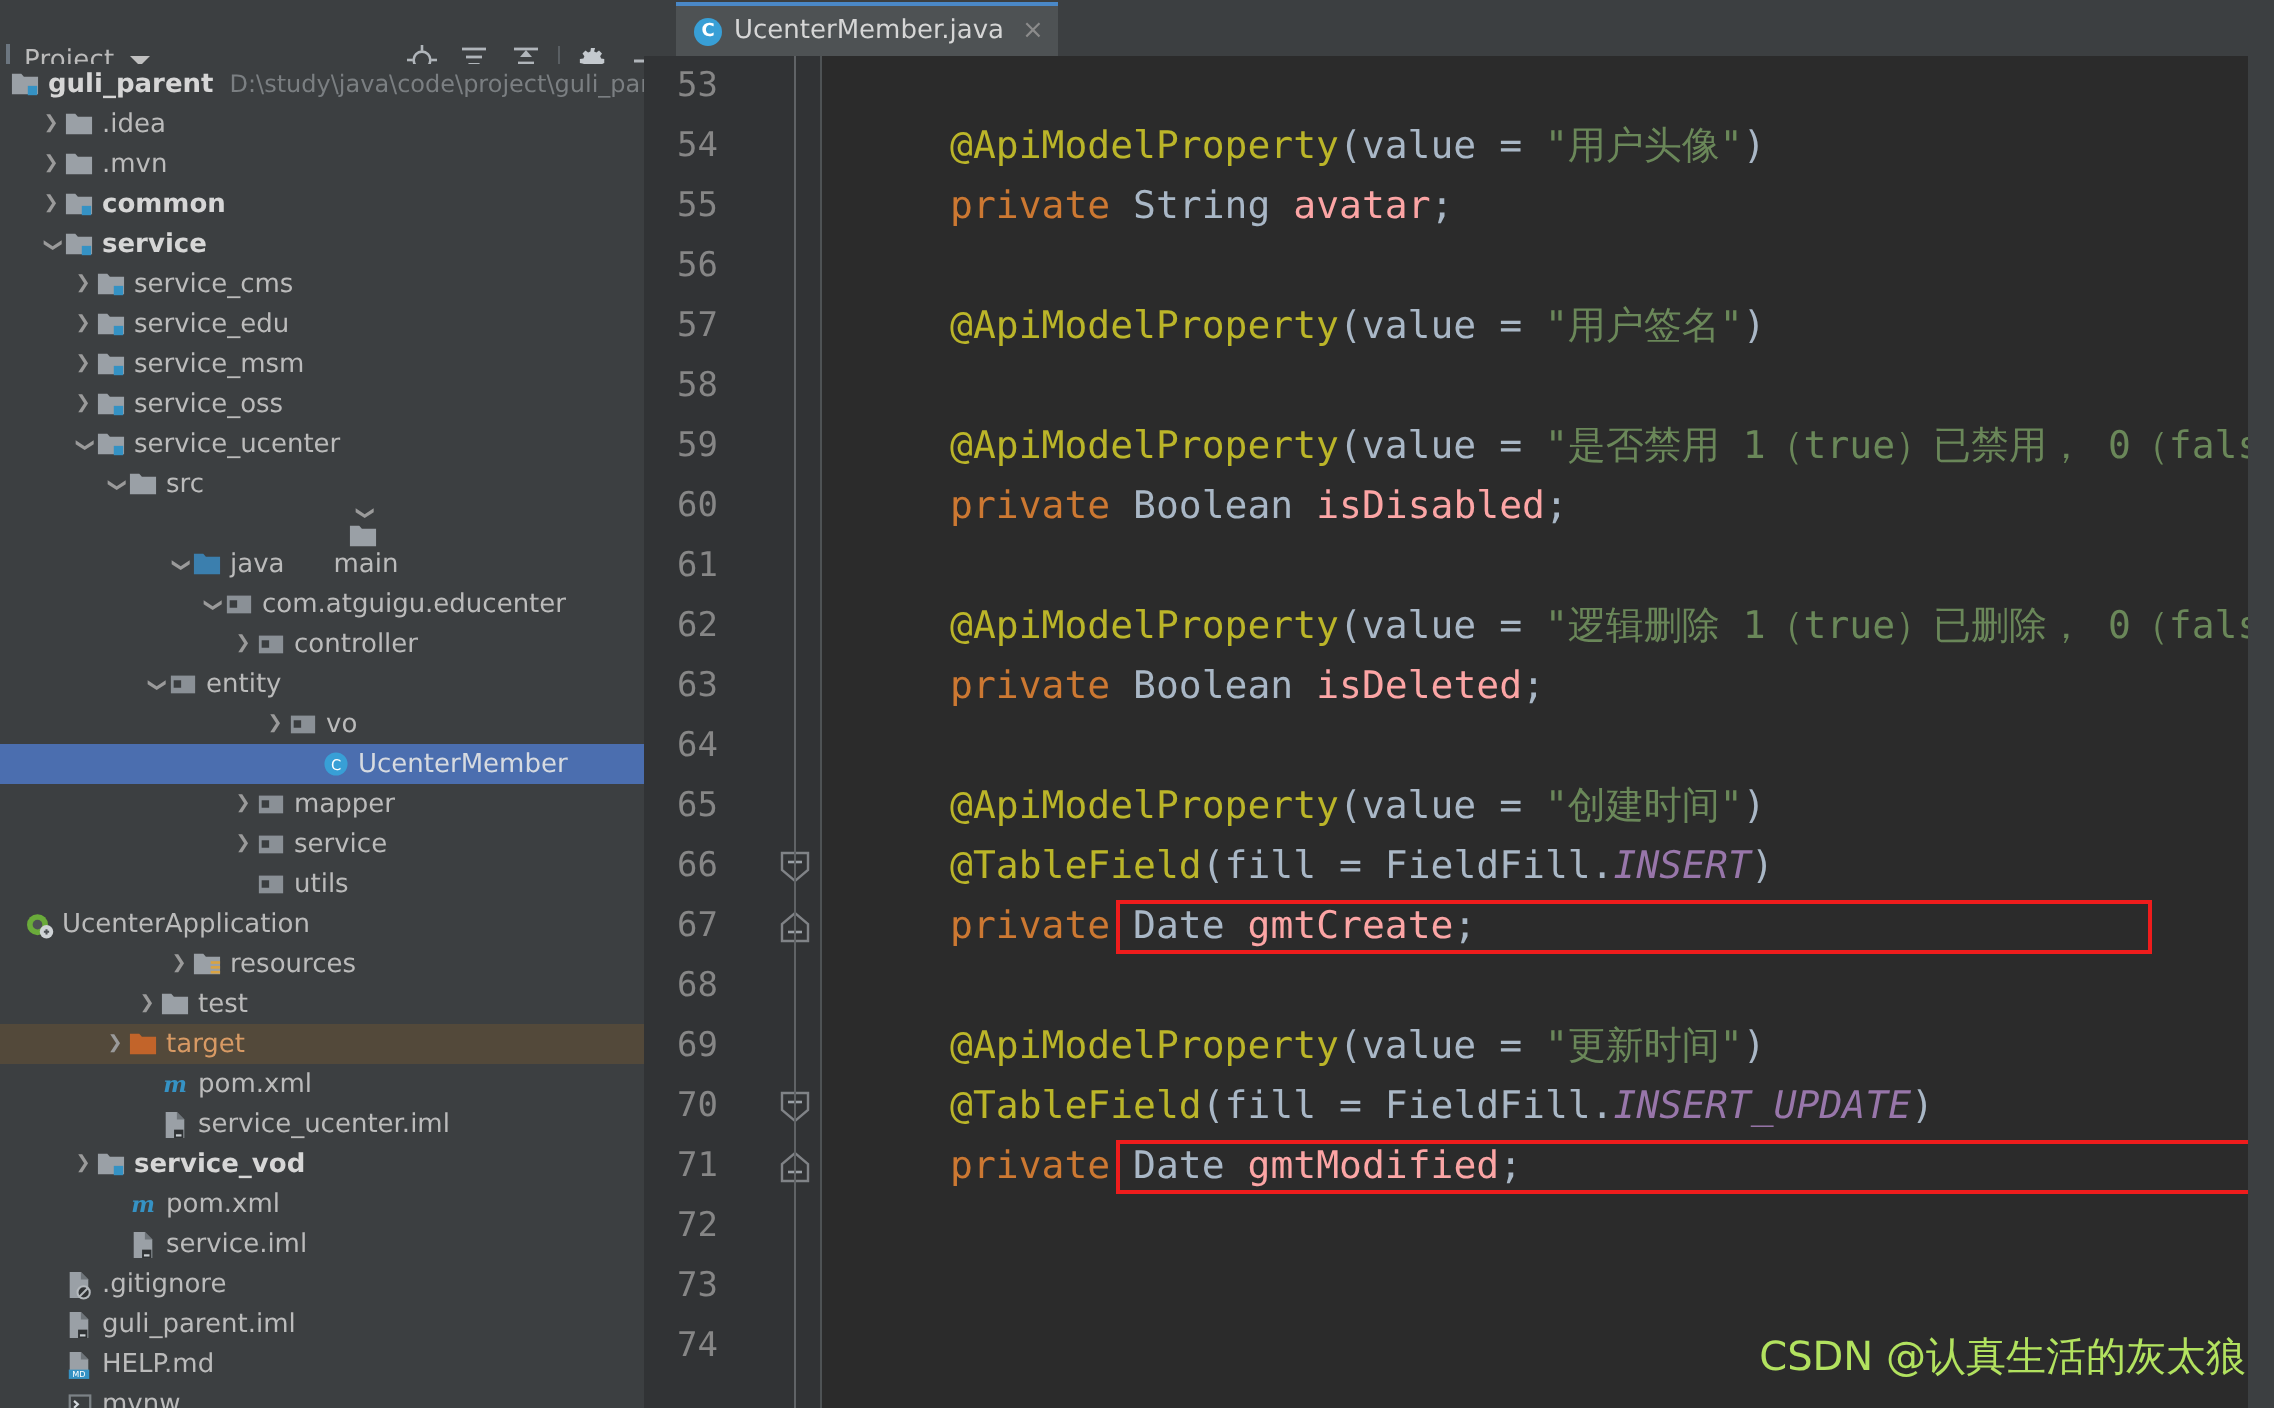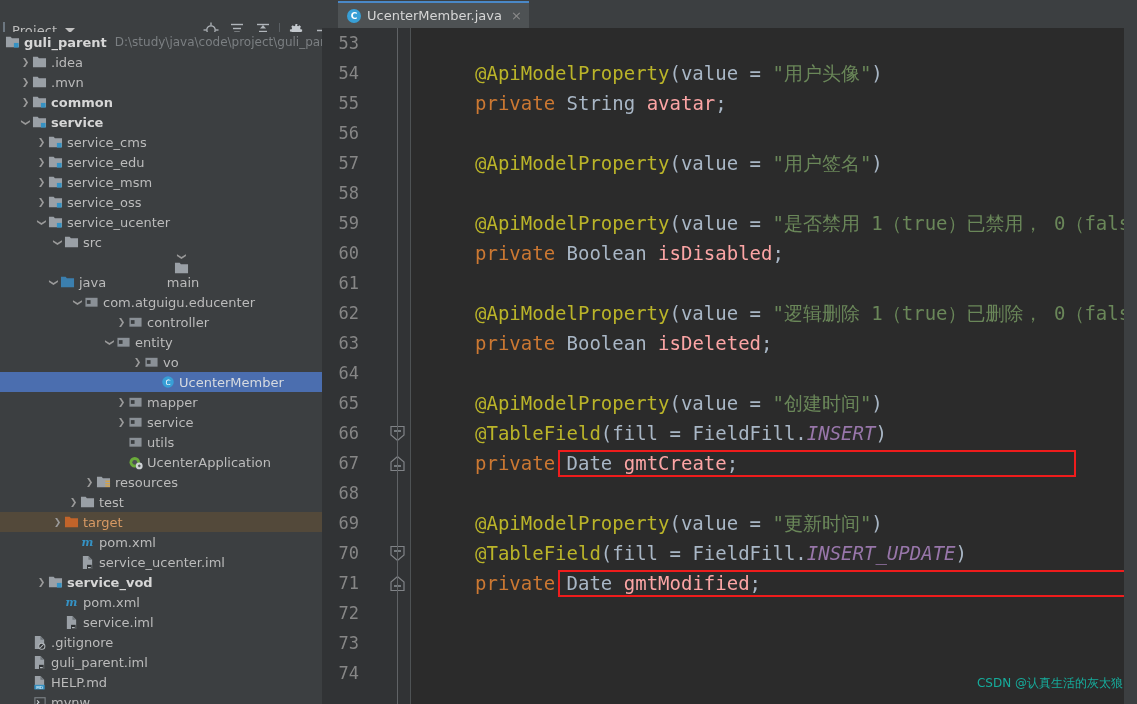--- a/index.html
+++ b/index.html
@@ -138,21 +138,21 @@
   .param { color: #a9b7c6; }
 
   .redbox {
     position: absolute;
     border: 2px solid #ef1c1c;
     pointer-events: none;
   }
 
   .watermark {
     position: absolute; right: 14px; bottom: 12px;
-    font-size: 12px; color: #14b8a6; opacity: .92;
+    font-size: 20px; color: #bef264; opacity: .92;
     font-family: "DejaVu Sans", "Liberation Sans", sans-serif;
     white-space: nowrap;
   }
 </style>
 </head>
 <body>
 
 <div id="app">
 
   <div class="topbar">
@@ -323,50 +323,50 @@
         </div>
         <div class="row" style="padding-left: 32px; flex-direction: column;">
           <span class="arrow" style="transform: rotate(90deg);">❯</span>
           <span class="ic">
             <svg width="15" height="14" viewBox="0 0 16 15">
               <path fill="#9aa0a6" d="M1 2h5l1.4 1.6H15V13H1z"></path>
             </svg>
           </span>
           <span class="label">main</span>
         </div>
-        <div class="row" style="padding-left: 48px;">
+        <div class="row" style="padding-left: 84px;">
           <span class="arrow" style="transform: rotate(90deg);">❯</span>
           <span class="ic">
             <svg width="15" height="14" viewBox="0 0 16 15">
               <path fill="#3b7fae" d="M1 2h5l1.4 1.6H15V13H1z"></path>
             </svg>
           </span>
           <span class="label">java</span>
         </div>
-        <div class="row" style="padding-left: 72px;">
+        <div class="row" style="padding-left: 100px;">
           <span class="arrow" style="transform: rotate(90deg);">❯</span>
           <span class="ic">
             <svg width="15" height="14" viewBox="0 0 16 15">
               <path fill="#8a9096" d="M1.5 3h13v9.5h-13z"></path>
               <path fill="#3a3d3f" d="M3 5.5h4v4H3z"></path>
             </svg>
           </span>
           <span class="label">com.atguigu.educenter</span>
         </div>
         <div class="row" style="padding-left: 116px;">
           <span class="arrow">❯</span>
           <span class="ic">
             <svg width="15" height="14" viewBox="0 0 16 15">
               <path fill="#8a9096" d="M1.5 3h13v9.5h-13z"></path>
               <path fill="#3a3d3f" d="M3 5.5h4v4H3z"></path>
             </svg>
           </span>
           <span class="label">controller</span>
         </div>
-        <div class="row" style="padding-left: 104px;">
+        <div class="row" style="padding-left: 72px;">
           <span class="arrow" style="transform: rotate(90deg);">❯</span>
           <span class="ic">
             <svg width="15" height="14" viewBox="0 0 16 15">
               <path fill="#8a9096" d="M1.5 3h13v9.5h-13z"></path>
               <path fill="#3a3d3f" d="M3 5.5h4v4H3z"></path>
             </svg>
           </span>
           <span class="label">entity</span>
         </div>
         <div class="row" style="padding-left: 132px;">
@@ -412,21 +412,21 @@
         <div class="row" style="padding-left: 116px;">
           <span class="arrow none"></span>
           <span class="ic">
             <svg width="15" height="14" viewBox="0 0 16 15">
               <path fill="#8a9096" d="M1.5 3h13v9.5h-13z"></path>
               <path fill="#3a3d3f" d="M3 5.5h4v4H3z"></path>
             </svg>
           </span>
           <span class="label">utils</span>
         </div>
-        <div class="row" style="padding-left: 116px;">
+        <div class="row" style="">
           <span class="arrow none"></span>
           <span class="ic">
             <svg width="15" height="15" viewBox="0 0 16 16">
               <circle cx="7.2" cy="7.8" r="5.6" fill="#6aab3a"></circle>
               <circle cx="7.2" cy="7.8" r="2.6" fill="#4d5154"></circle>
               <circle cx="12" cy="11.6" r="3.6" fill="#cfd3d6"></circle>
               <path d="M10.6 11.6h2.8M12 10.2v2.8" stroke="#4d5154" stroke-width="1.1"></path>
             </svg>
           </span>
           <span class="label">UcenterApplication</span>

